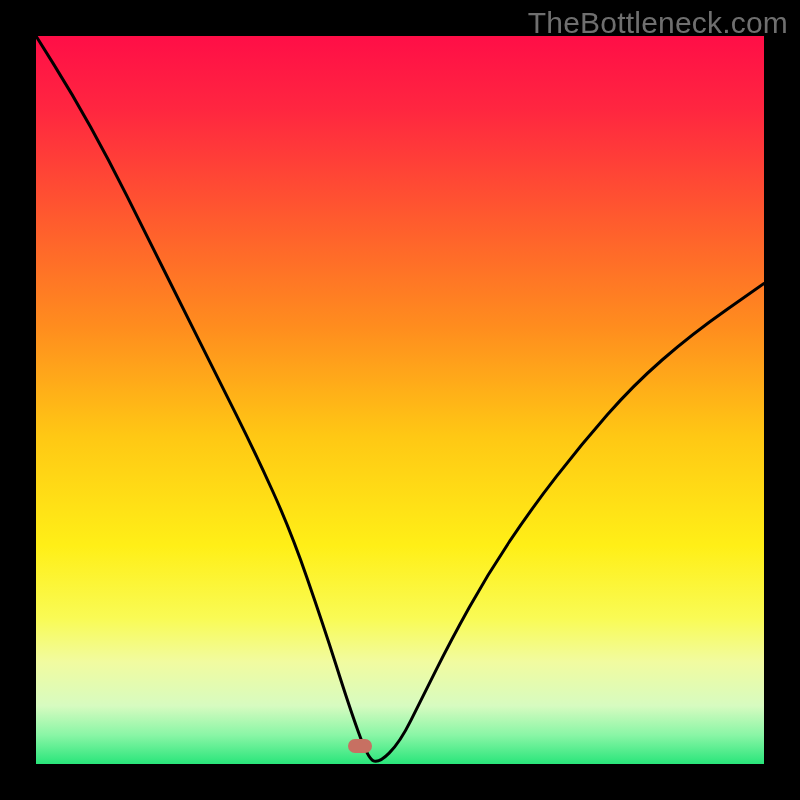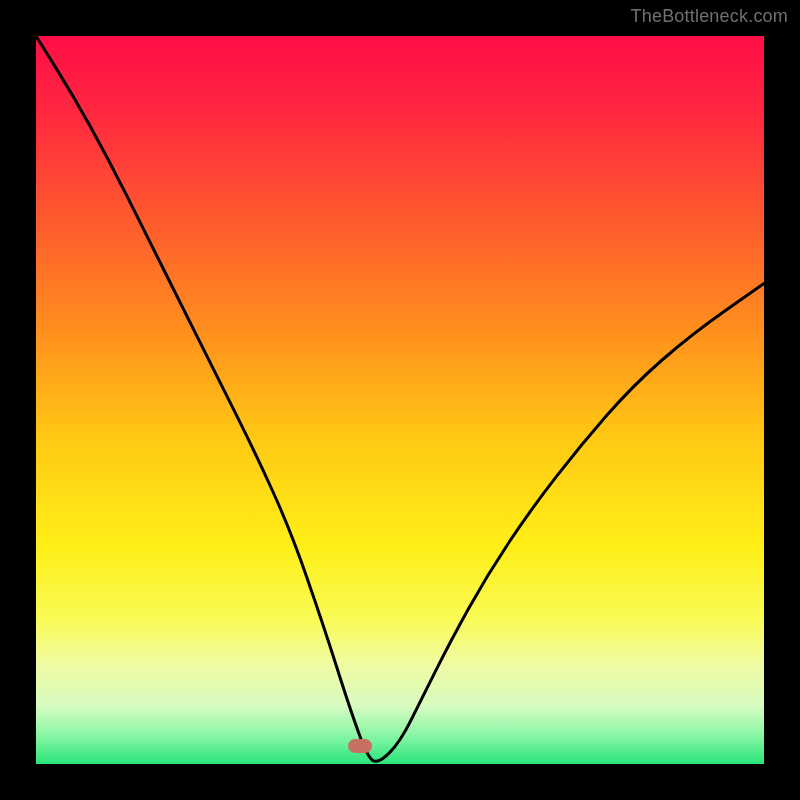--- a/index.html
+++ b/index.html
@@ -31,21 +31,21 @@
   }
   .curve {
     position: absolute;
     inset: 0;
   }
   .watermark {
     position: absolute;
     top: 6px;
     right: 12px;
     color: #6f6f6f;
-    font-size: 18px;
+    font-size: 30px;
     letter-spacing: 0.2px;
   }
   .marker {
     position: absolute;
     background: #c77062;
     border-radius: 8px;
   }
 </style>
 </head>
 <body>

